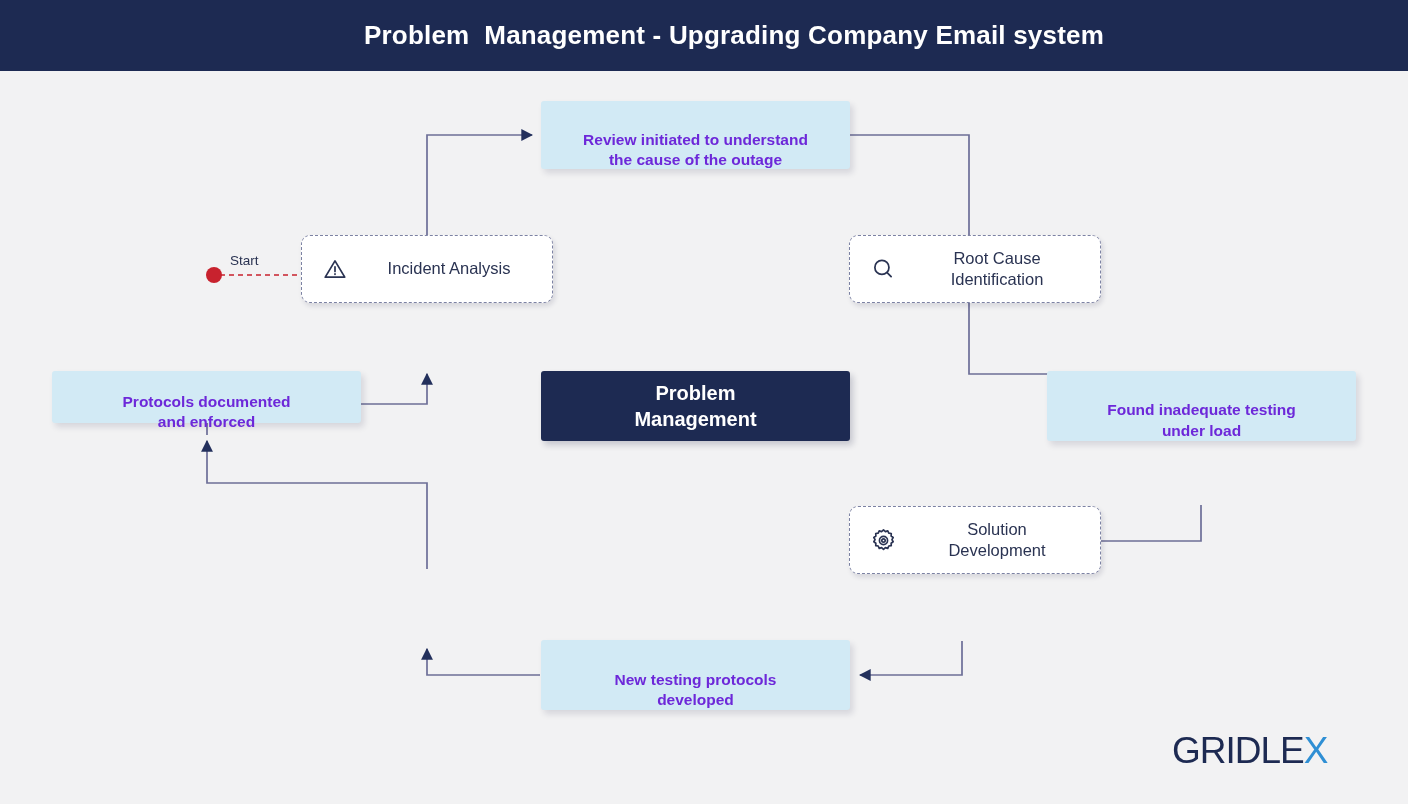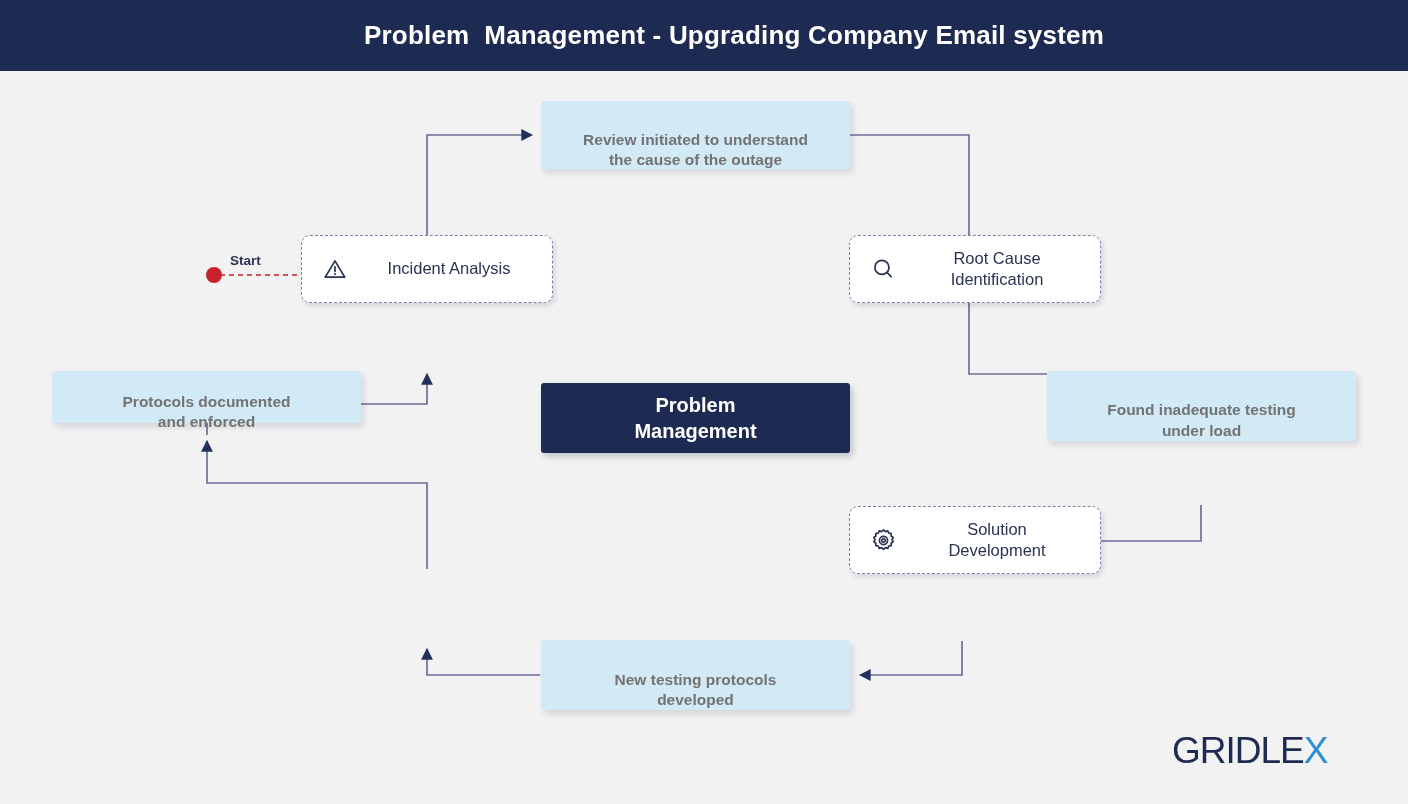--- a/index.html
+++ b/index.html
@@ -85,21 +85,21 @@
   }
   .node.outcome {
     background: #d2eaf5;
     border-radius: 3px;
     box-shadow: 3px 4px 6px rgba(20,25,60,.13);
     display: flex;
     align-items: center;
     justify-content: center;
   }
   .node.outcome .label {
-    color: #737373;
+    color: #6d28d9;
     font-size: 15.5px;
     font-weight: bold;
     line-height: 1.32;
     text-align: center;
     white-space: pre-line;
     margin-top: 30px;
   }
   .node.center {
     background: #1d2a52;
     border-radius: 3px;
@@ -122,21 +122,21 @@
     left: 206px; top: 196px;
     width: 16px; height: 16px;
     border-radius: 50%;
     background: #c8222e;
   }
   #start-label {
     position: absolute;
     left: 230px; top: 182px;
     font-size: 13.5px;
     color: #2a3352;
-    font-weight: bold;
+    font-weight: normal;
   }
   
   #logo {
     position: absolute;
     left: 1172px; top: 659px;
     height: 40px;
     display: flex;
     align-items: center;
   }
   #logo-text {
@@ -217,21 +217,21 @@
       </span>
       <span class="label">Root Cause
 Identification</span>
     </div>
 
     <div class="node outcome" style="left:52px; top:300px; width:309px; height:52px;">
       <div class="label">Protocols documented
 and enforced</div>
     </div>
 
-    <div class="node center" style="left:541px; top:312px; width:309px; height:70px;">
+    <div class="node center" style="left:541px; top:300px; width:309px; height:70px;">
       <div class="label">Problem
 Management</div>
     </div>
 
     <div class="node outcome" style="left:1047px; top:300px; width:309px; height:70px;align-items:flex-end;">
       <div class="label">Found inadequate testing
 under load</div>
     </div>
 
 

